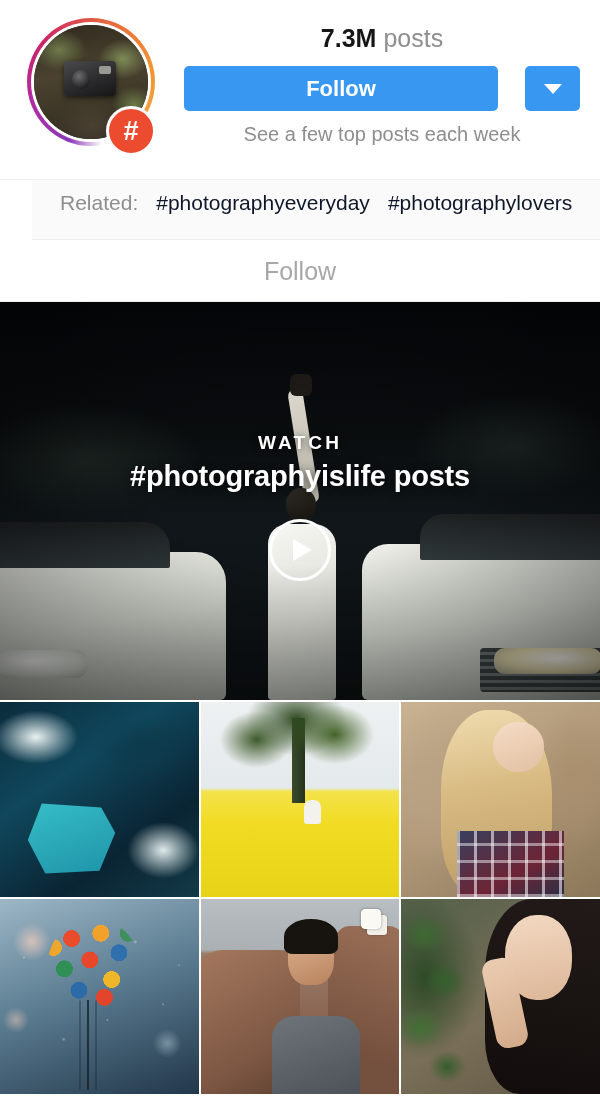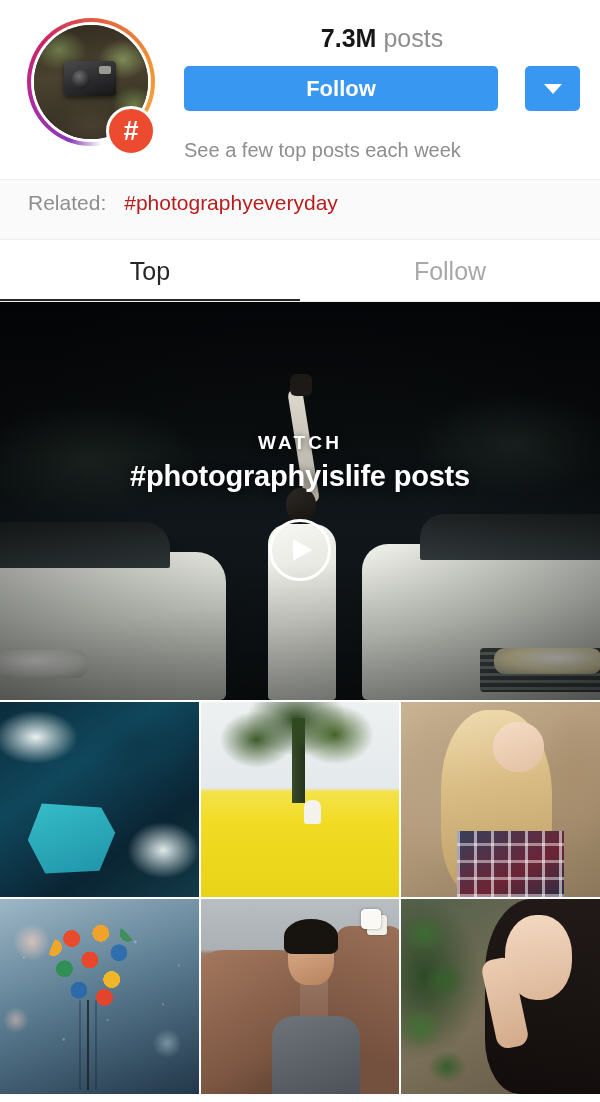--- a/index.html
+++ b/index.html
@@ -124,37 +124,38 @@
     width:55px; height:45px;
     background:#3897f0; border:none; border-radius:5px;
     cursor:pointer; display:flex; align-items:center; justify-content:center;
   }
   .follow-caret .tri {
     width:0; height:0;
     border-left:9px solid transparent; border-right:9px solid transparent;
     border-top:10px solid #fff;
   }
   .follow-note {
-    margin-top:28px;
+    text-align:center; margin-top:12px;
     font-size:20px; color:#8e8e8e;
   }
 
   
   .related {
     flex:0 0 60px; height:60px;
     display:flex; align-items:center;
     background:#fafafa;
     border-bottom:1px solid #efefef;
     padding:0 0 14px 28px;
     overflow:hidden; white-space:nowrap;
     cursor:pointer;
+    margin-left:32px;
   }
   .related-label { font-size:21px; color:#8e8e8e; flex:0 0 auto; margin-right:18px; }
   .related-tag {
-    font-size:21px; color:#b91c1c; font-weight:500;
+    font-size:21px; color:#0f172a; font-weight:500;
     flex:0 0 auto; margin-right:18px;
   }
 
   
   .tabs { flex:0 0 62px; height:62px; display:flex; background:#fff; position:relative; }
   .tab {
     flex:1; display:flex; align-items:center; justify-content:center;
     font-size:25px; cursor:pointer; position:relative;
   }
   .tab.active { color:#262626; font-weight:500; }
@@ -520,24 +521,24 @@
           <span class="tri"></span>
         </button>
       </div>
       <div class="follow-note">See a few top posts each week</div>
     </div>
   </div>
 
   <div class="related">
     <span class="related-label">Related:</span>
     <span class="related-tag">#photographyeveryday</span>
+    <span class="related-tag">#photographylovers</span>
   </div>
 
   <div class="tabs">
-    <div class="tab active">Top</div>
     <div class="tab inactive">Follow</div>
   </div>
 
   <div class="video-banner">
     <div class="vb-scene">
       <div class="vb-sky"></div>
       <div class="car-left"></div>
       <div class="car-right">
         <div class="car-grille"></div>
       </div>

